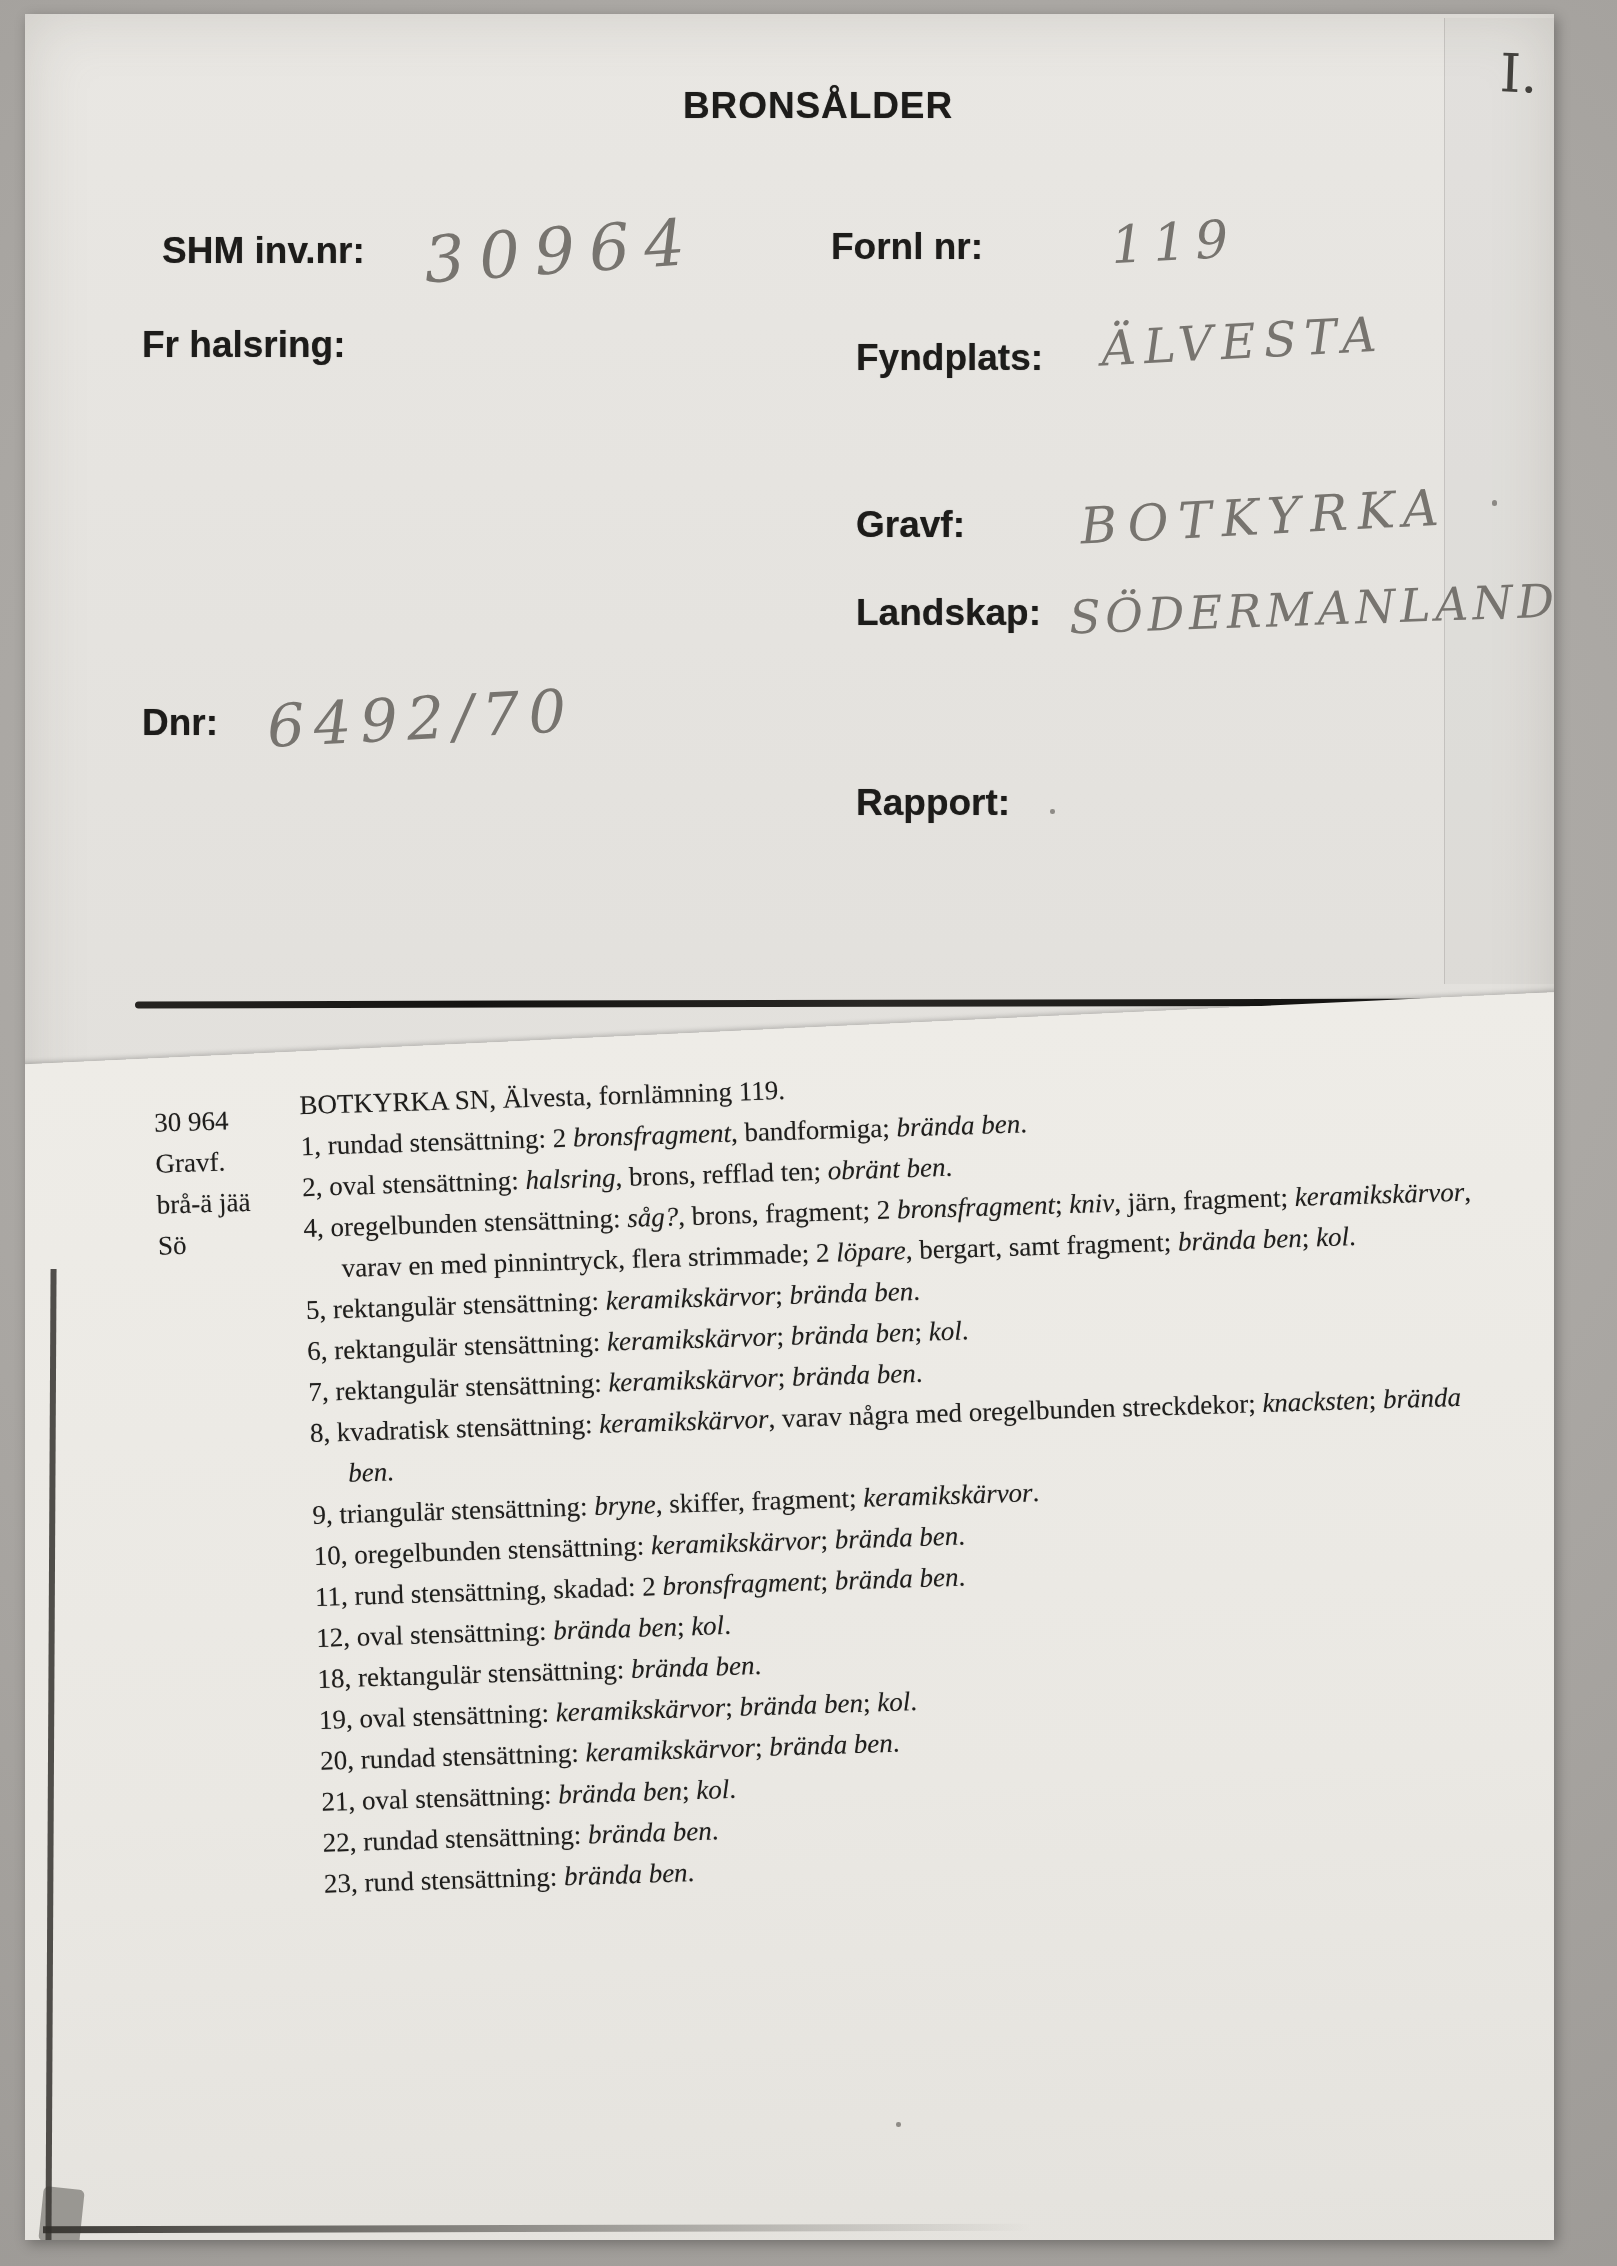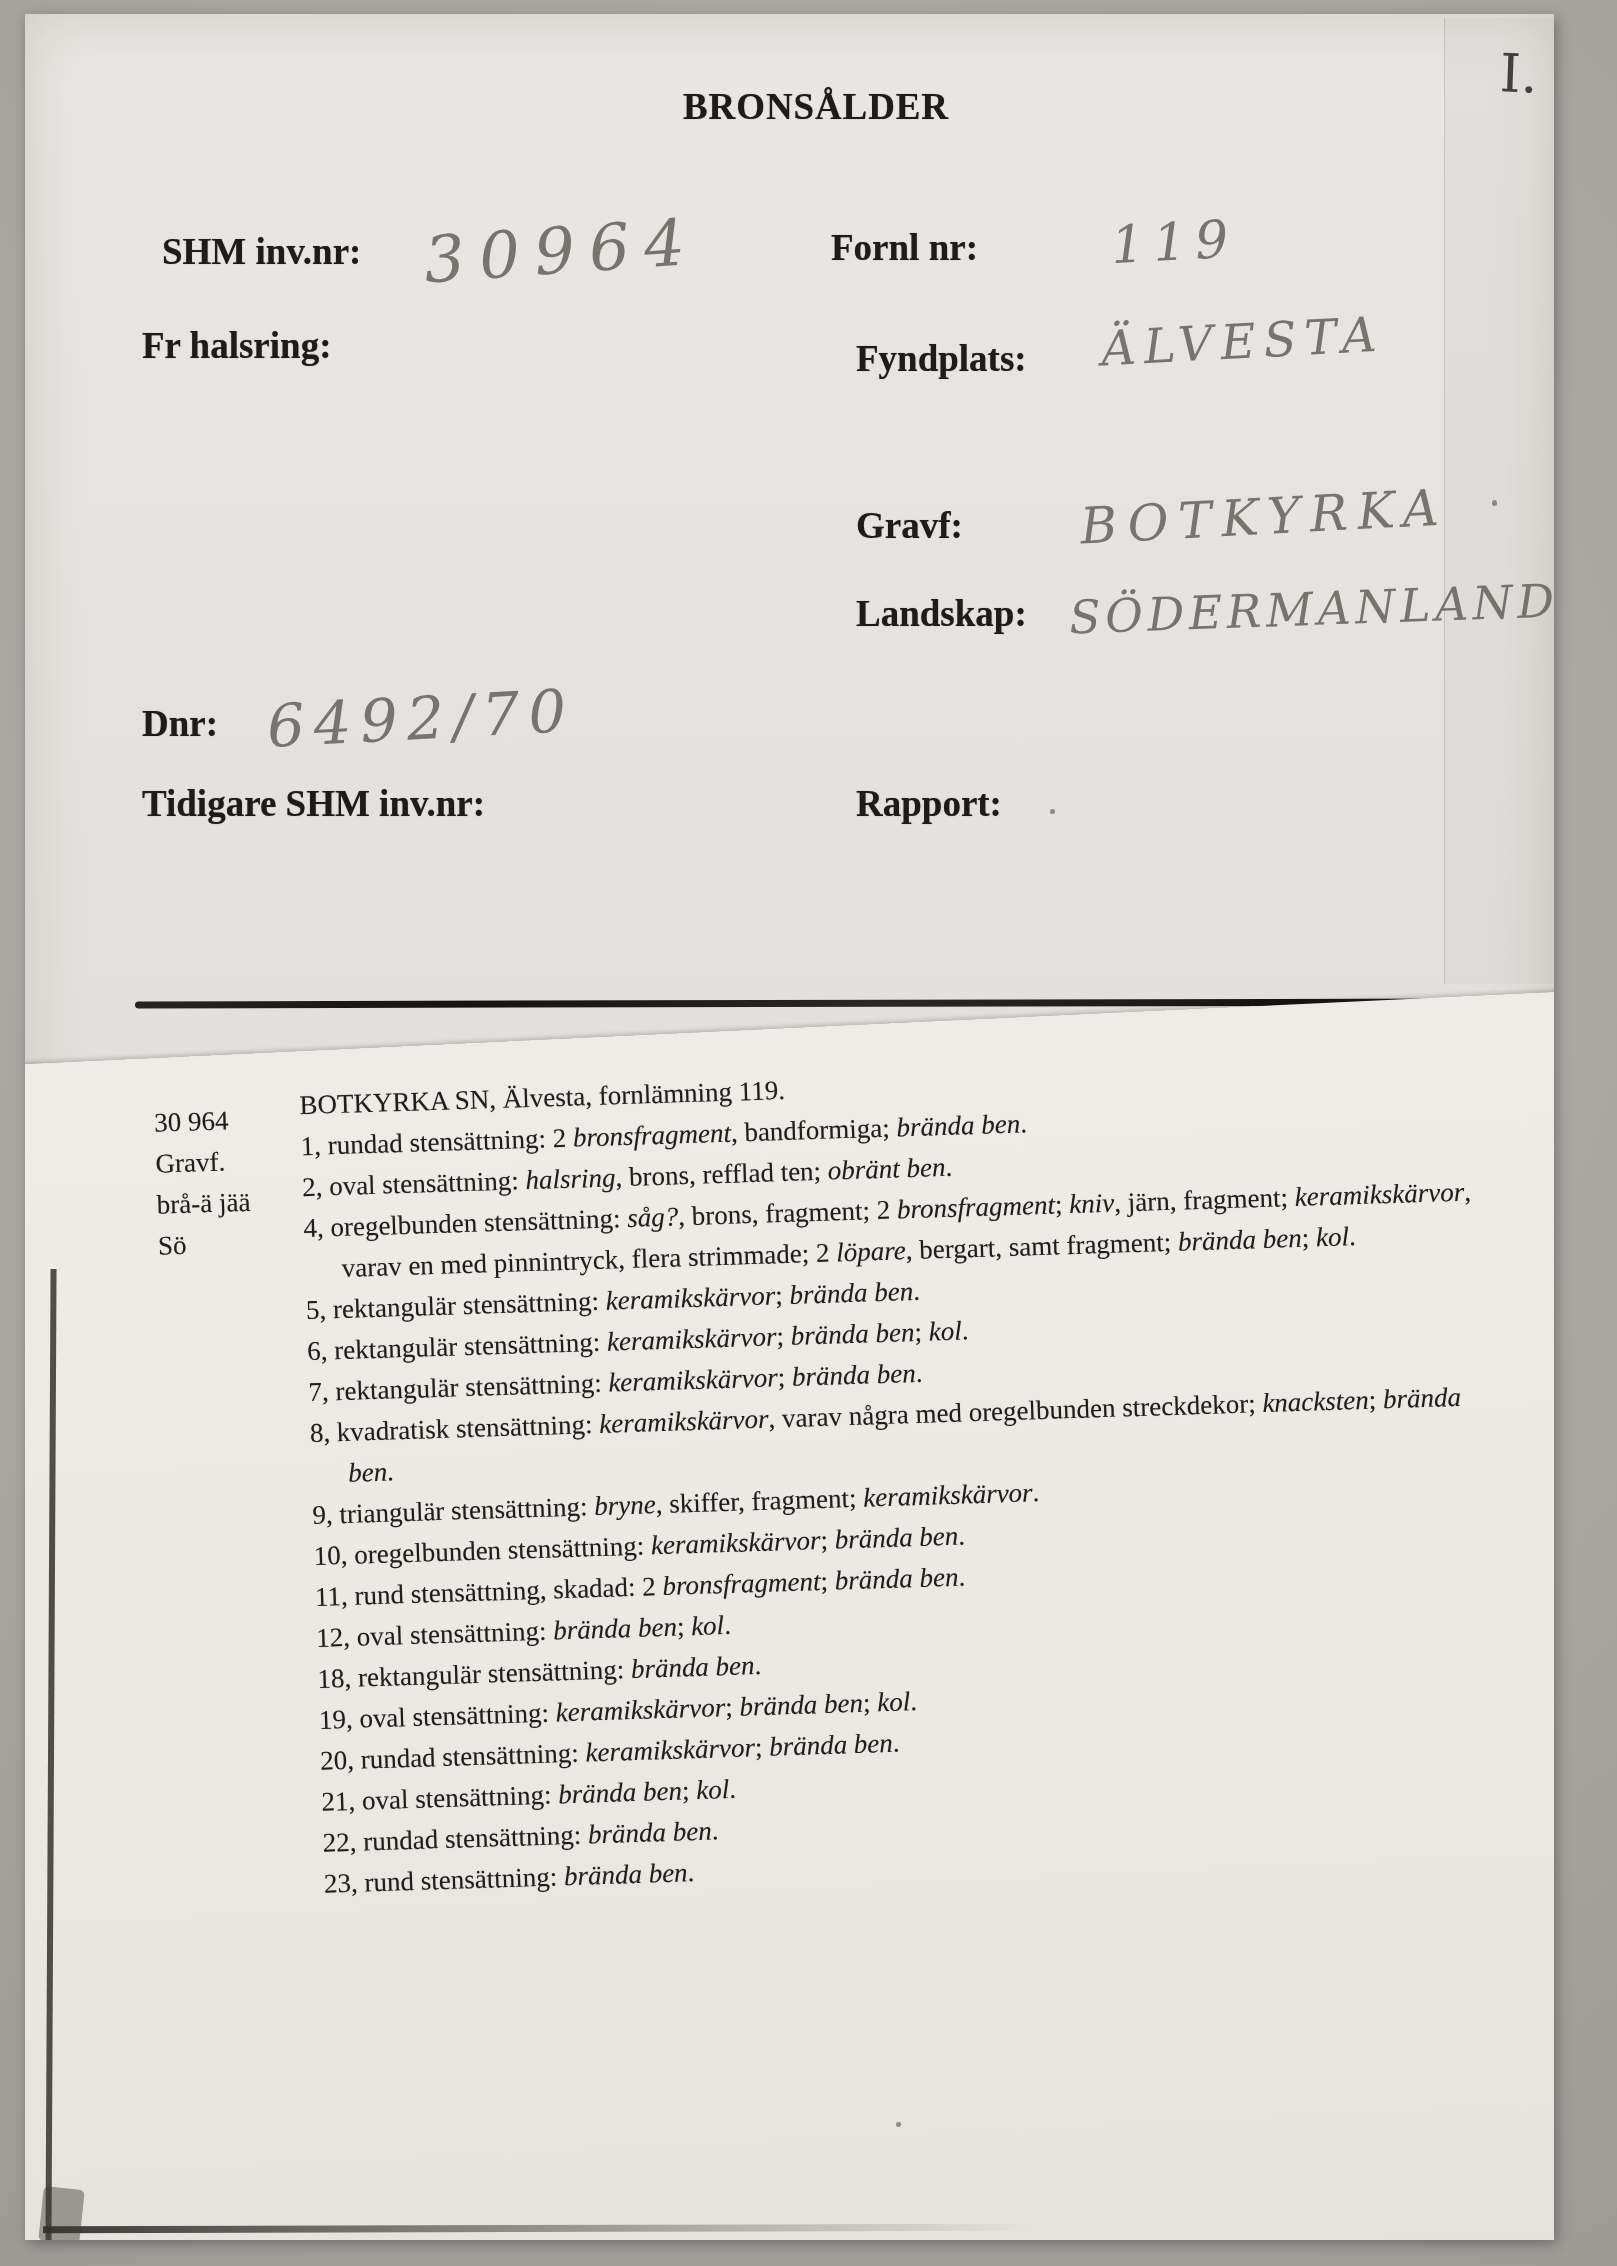--- a/index.html
+++ b/index.html
@@ -22,21 +22,21 @@
   
   .underlay {
     position:absolute; left:1419px; top:3.6px; width:110px; height:966px;
     background: rgba(60,58,54,.035);
     border-left:1.8px solid rgba(60,58,54,.16);
   }
 
   
   .tw {
     position:absolute; white-space:nowrap;
-    font-family:Liberation Serif, serif;
+    font-family:Liberation Sans, sans-serif;
     font-weight:700; font-size:37px; color:#1d1c1a;
     text-shadow:0 0 0.9px rgba(25,25,25,.55);
   }
   .title { font-size:37px; letter-spacing:0.9px; }
 
   
   .hw {
     position:absolute; white-space:nowrap;
     font-family:"DejaVu Serif", serif; font-style:italic;
     color:#6e6b66; opacity:.92;
@@ -102,21 +102,20 @@
 
   <div class="underlay"></div>
 
   <div class="hw-corner" style="left:1475px; top:28.5px; transform:rotate(2deg);">I.</div>
 
   <div class="tw title" style="left:658px; top:71px;">BRONSÅLDER</div>
 
   <div class="tw" style="left:117px; top:216px;margin-left:20px;">SHM inv.nr:</div>
   <div class="tw" style="left:117px; top:310px;">Fr halsring:</div>
   <div class="tw" style="left:117px; top:688px;text-align:center;">Dnr:</div>
-  <div class="tw" style="left:117px; top:768px;">Tidigare SHM inv.nr:</div>
 
   <div class="tw" style="left:806px; top:212px;text-align:right;">Fornl nr:</div>
   <div class="tw" style="left:831px; top:323px;">Fyndplats:</div>
   <div class="tw" style="left:831px; top:490px;">Gravf:</div>
   <div class="tw" style="left:831px; top:578px;">Landskap:</div>
   <div class="tw" style="left:831px; top:768px;">Rapport:</div>
 
   <div class="hw" style="left:399px; top:200px; font-size:64px; letter-spacing:14.3px; transform:rotate(-4deg);">30964</div>
   <div class="hw" style="left:1086px; top:198px; font-size:52px; letter-spacing:9px; transform:rotate(-3deg);">119</div>
   <div class="hw" style="left:1076px; top:299px; font-size:48px; letter-spacing:8px; transform:rotate(-3deg);">ÄLVESTA</div>

